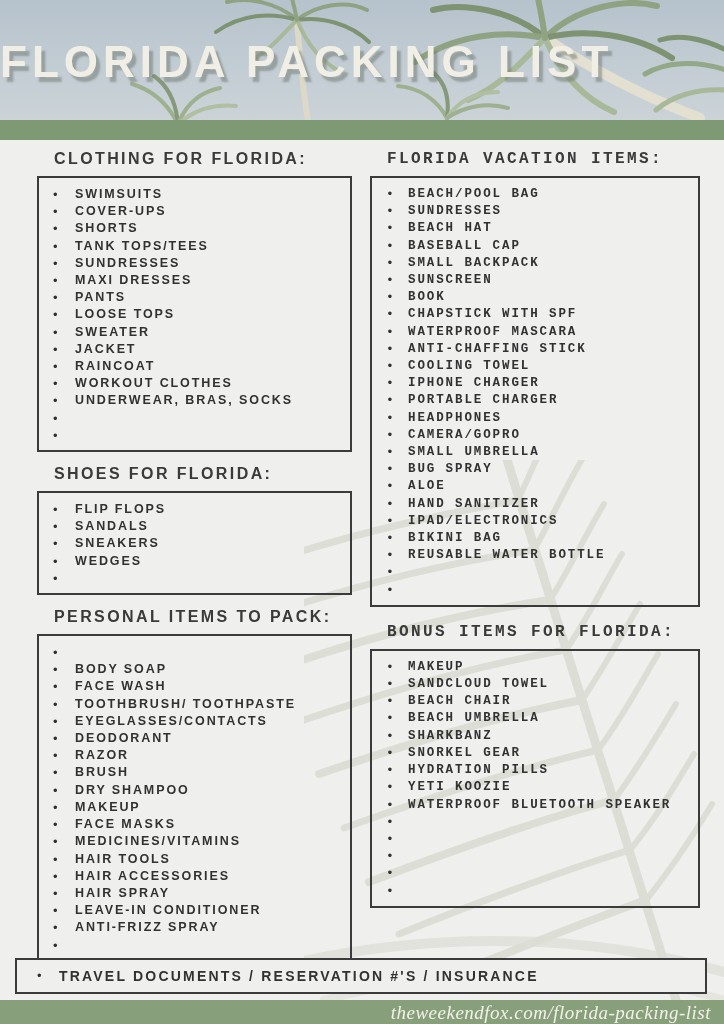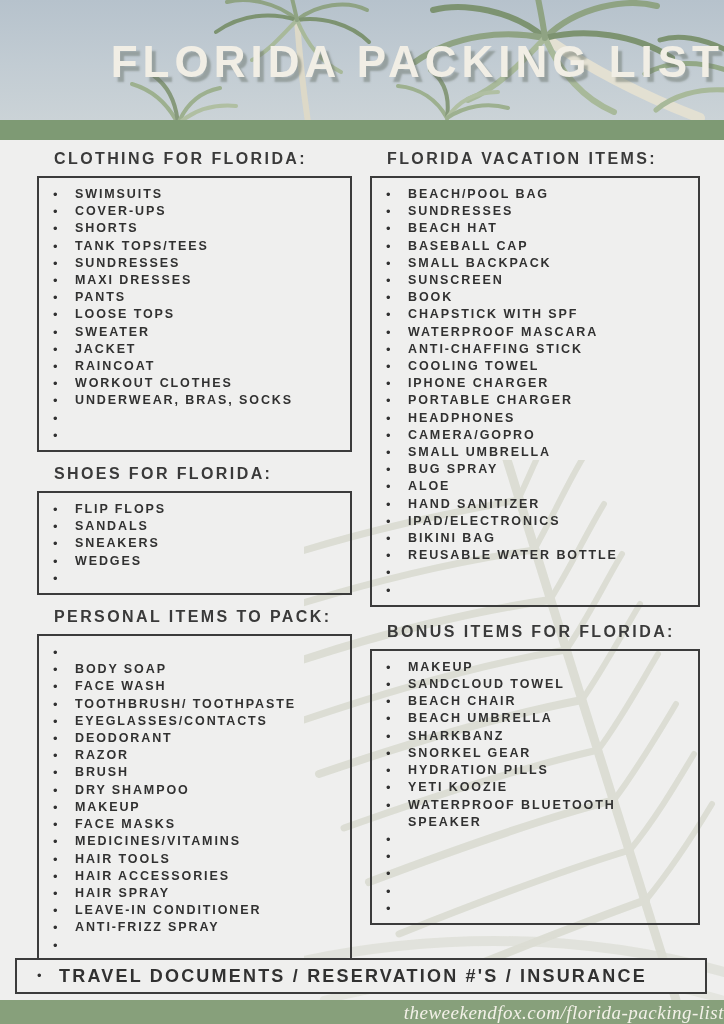--- a/index.html
+++ b/index.html
@@ -12,35 +12,35 @@
     position:relative; width:724px; height:1024px; margin:0 auto;
     background:var(--page-bg); overflow:hidden;
     font-family:"Liberation Sans", sans-serif; color:var(--text);
   }
   
   .hero{position:relative; height:120px;
     background:linear-gradient(180deg,#b6c2cc 0%, #c2ccd3 55%, #cbd3d7 100%);
     overflow:hidden;}
   .hero-palms{position:absolute; inset:0;}
   .page-title{
-    position:absolute; left:0; right:0; top:40px; margin:0; text-align:right;
+    position:absolute; left:0; right:0; top:40px; margin:0; text-align:left;
     font-size:44px; font-weight:700; line-height:1; letter-spacing:5px;
     color:var(--title); text-shadow:4px 5px 2px rgba(108,117,110,0.5);
     white-space:nowrap;
   }
   .green-bar{height:20px; background:var(--header-bar);}
   
   .watermark{position:absolute; right:0; top:460px; width:420px; height:540px; z-index:0; pointer-events:none;}
   
   .content{
     position:absolute; top:140px; left:0; right:0; z-index:1;
     display:flex; gap:18px; padding:10px 24px 0 13px; box-sizing:border-box;
   }
   .col-left{width:315px; flex:none;padding-left:24px;}
-  .col-right{flex:1; min-width:0;}
+  .col-right{flex:1; min-width:0;font-family:Liberation Mono, monospace;}
   .list-section{margin:0 0 13px 0;}
   .sec-title{
     margin:0 0 8px 17px; font-size:16px; font-weight:700;
     letter-spacing:2.4px; color:#3a3a3a; white-space:nowrap;
   }
   .box{
     list-style:none; margin:0; padding:8px 8px 6px 14px;
     border:2px solid var(--box-border); background:transparent;
   }
   .item{display:flex; align-items:flex-start; min-height:17.2px; line-height:17.2px;}
@@ -50,27 +50,27 @@
   }
   .mt-bonus{margin-top:16px;}
   
   .travel-box{
     position:absolute; left:15px; right:17px; bottom:30px; z-index:2;
     border:2px solid var(--box-border); background:var(--page-bg);
     padding:6px 8px 6px 20px; box-sizing:border-box;
   }
   .travel-box .box-inner{list-style:none; margin:0; padding:0;}
   .travel-box .item{min-height:20px; line-height:20px;}
-  .travel-box .item-text{font-size:18px; letter-spacing:2.2px;}
+  .travel-box .item-text{font-size:14px; letter-spacing:2.2px;}
   
   .footer-bar{
     position:absolute; left:0; right:0; bottom:0; height:24px; z-index:3;
     background:var(--footer-bar);
     display:flex; align-items:center; justify-content:flex-end;
-    box-sizing:border-box;
+    padding-right:13px; box-sizing:border-box;
   }
   .footer-url{
     font-family:"Liberation Serif", serif; font-style:italic;
     font-size:19px; color:#f3f1e8; letter-spacing:0.5px; line-height:1;
   }
 </style>
 </head>
 <body>
 
 <div class="page">

